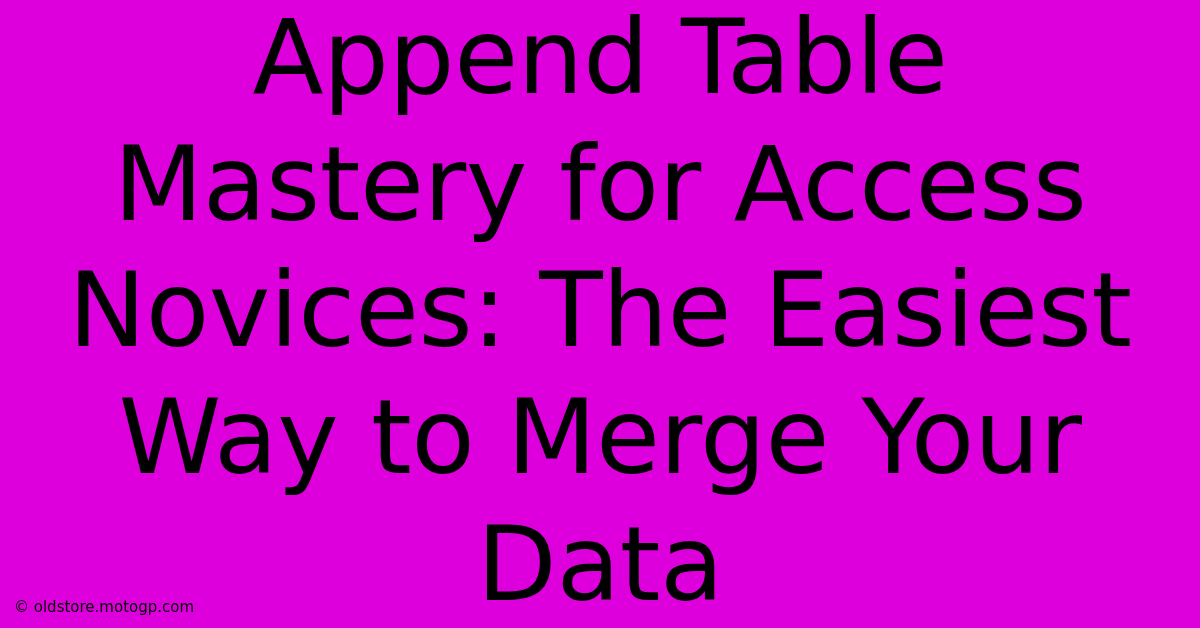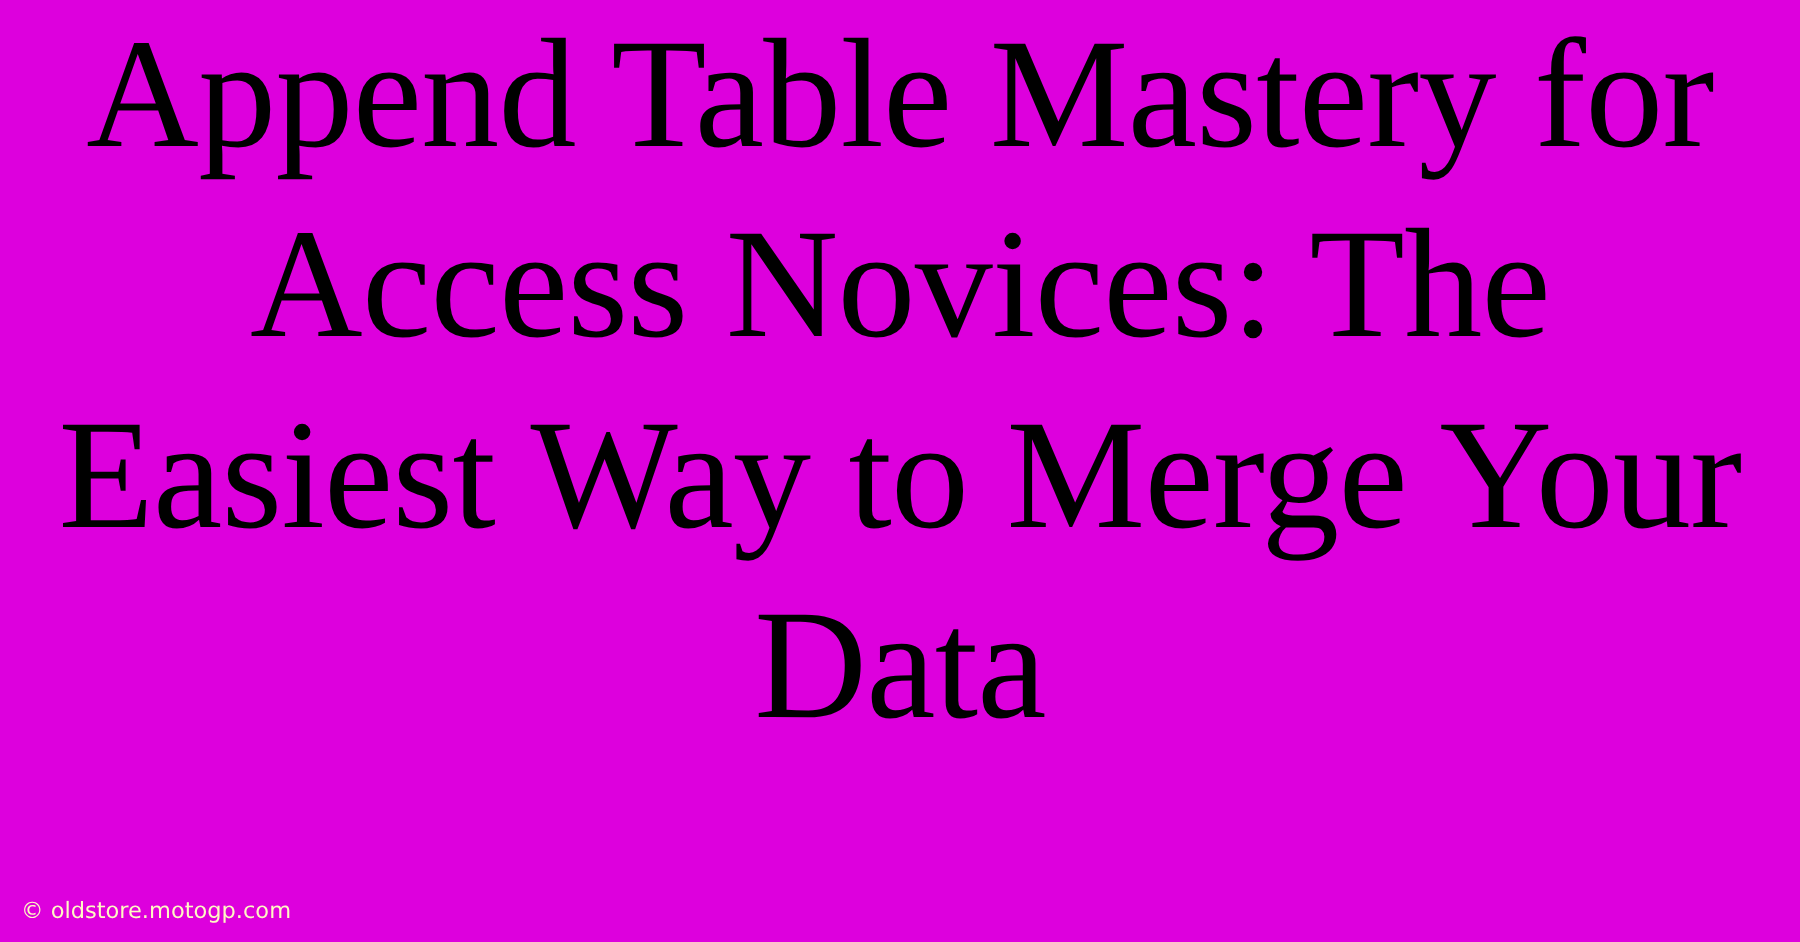--- a/index.html
+++ b/index.html
@@ -12,38 +12,37 @@
       height: 628px;
       background-color: #DD00DD;
       position: relative;
       font-family: "DejaVu Sans", Verdana, Geneva, sans-serif;
       overflow: hidden;
     }
     .title-container {
       width: 100%;
       height: 100%;
       display: flex;
-      align-items: flex-start;
+      align-items: flex-end;
       justify-content: center;
       padding: 0 36px;
-      font-family: Liberation Serif, serif;
     }
     .title {
       color: #000000;
       font-size: 104px;
       font-weight: 400;
       text-align: center;
       line-height: 1.22;
       letter-spacing: -0.5px;
     }
     .attribution {
       position: absolute;
       bottom: 12px;
       left: 14px;
-      color: #fef9c3;
+      color: #000000;
       font-size: 15px;
       font-weight: 400;
     }
   </style>
 </head>
 <body>
 
 <div class="title-container">
   <h1 class="title">Append Table Mastery for Access Novices: The Easiest Way to Merge Your Data</h1>
 </div>

